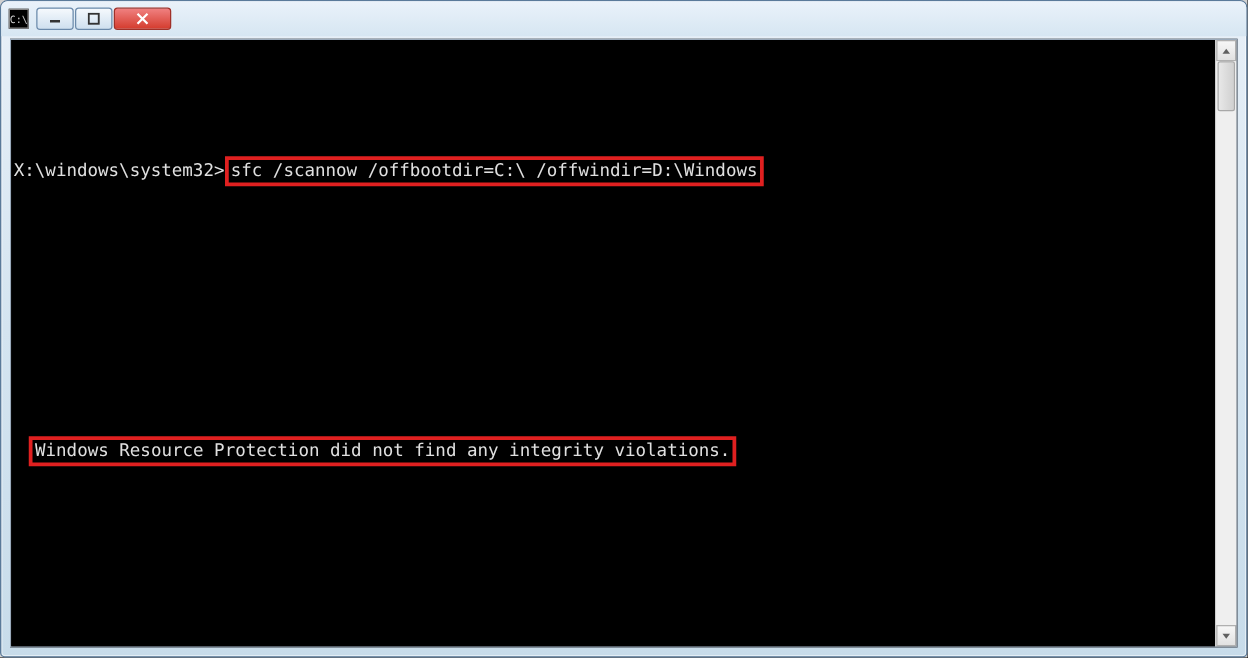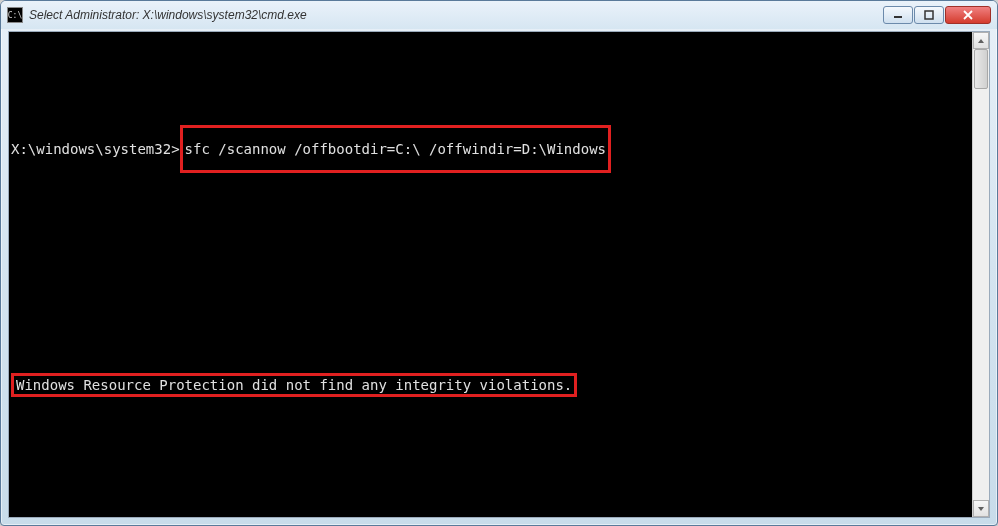--- a/index.html
+++ b/index.html
@@ -104,28 +104,28 @@
       white-space: pre;
       overflow: hidden;
     }
     .terminal .line {
       display: block;
       min-height: 18px;
     }
     .highlight-box {
       display: inline-block;
       border: 3px solid #e02020;
-      padding: 12px 2px;
+      padding: 0 2px;
       margin: -2px 0;
     }
     .highlight-box-2 {
       display: inline-block;
       border: 3px solid #e02020;
       padding: 0 2px;
-      margin: 2px 0;
+      margin: 2px 12px;
     }
     .scrollbar {
       width: 17px;
       background: #efefef;
       display: flex;
       flex-direction: column;
       border-left: 1px solid #cfcfcf;
     }
     .scroll-btn {
       height: 17px;
@@ -153,21 +153,20 @@
       border-radius: 2px;
     }
   </style>
 </head>
 <body>
 
 <div class="window">
 
   <div class="titlebar">
     <span class="titlebar-icon">C:\</span>
-    <span class="titlebar-text">Select Administrator: X:\windows\system32\cmd.exe</span>
     <div class="window-controls">
       <div class="win-btn min" title="Minimize">
         <svg width="10" height="10" viewBox="0 0 10 10">
             <rect x="1" y="6" width="8" height="2" fill="#333"></rect>
           </svg>
       </div>
       <div class="win-btn max" title="Maximize">
         <svg width="10" height="10" viewBox="0 0 10 10">
             <rect x="1" y="1" width="8" height="8" fill="none" stroke="#333" stroke-width="1.5"></rect>
           </svg>

